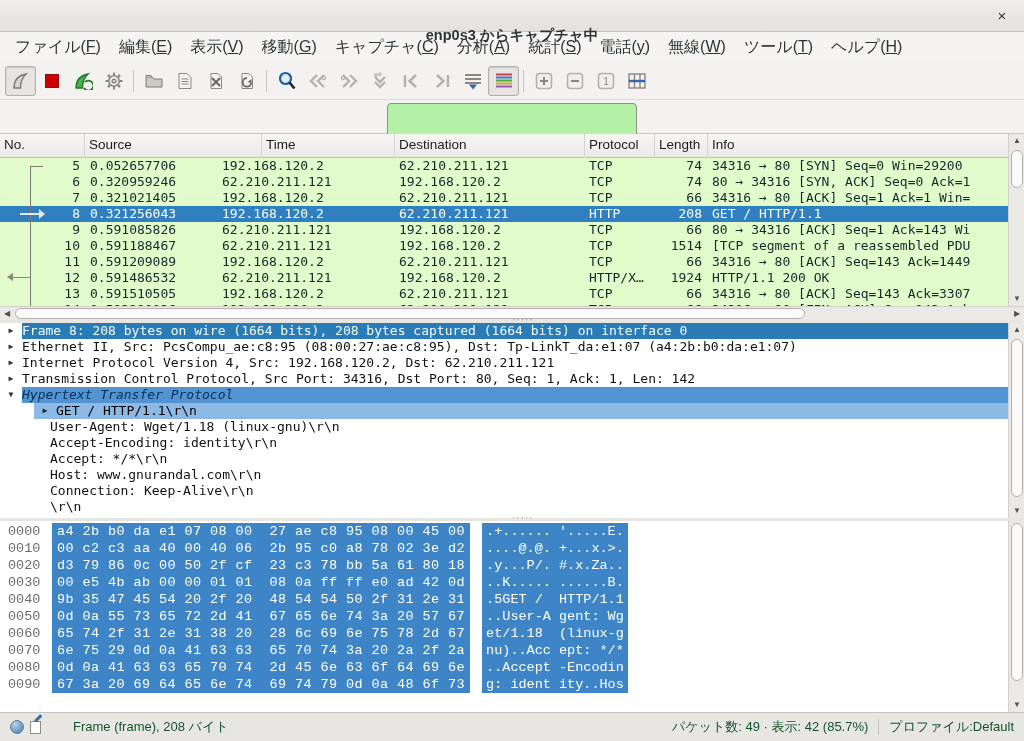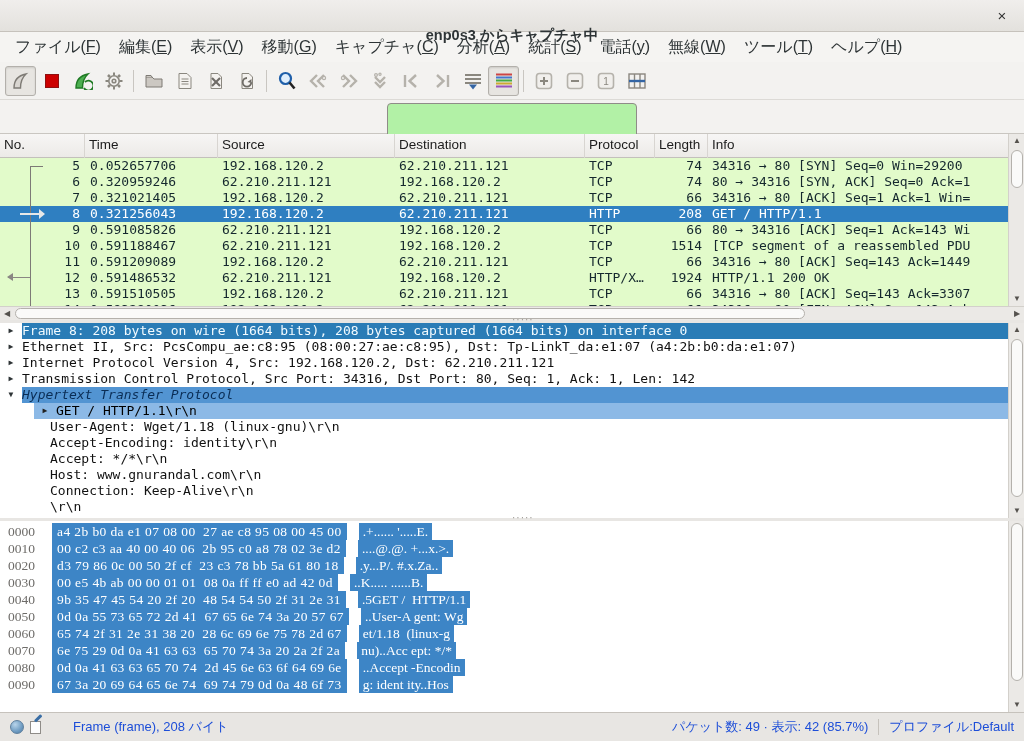--- a/index.html
+++ b/index.html
@@ -75,27 +75,27 @@
   .dexp { width:22px; text-align:center; font-size:8px; color:#2e3436; flex-shrink:0; }
   .dtext { flex:1; overflow:hidden; }
   .dline.hl-frame .dtext { background:var(--hl-frame); color:#f2fbff; }
   .dline.hl-proto .dtext { background:var(--hl-proto); color:#0a2d55;font-style:italic; }
   .dline.hl-field .dfieldwrap { background:var(--hl-field); color:#000; flex:1; display:flex; }
   .dfieldwrap .dexp { color:#222; }
   .ind1 { padding-left:28px; }
 
   
   .hexpane { position:absolute; left:0; top:521px; width:1024px; height:191px; background:#fff; overflow:hidden; padding-top:2px; }
-  .hrow { height:17px; line-height:17px; display:flex; font-family:Liberation Serif, serif; font-size:13.5px; white-space:pre; }
+  .hrow { height:17px; line-height:17px; display:flex; font-family:Liberation Mono, monospace; font-size:13.5px; white-space:pre; }
   .hoff { width:46px; padding-left:8px; color:#6e6c69; flex-shrink:0; }
   .hbytes { margin-left:6px; background:var(--hex-sel); color:#fff; padding:0 5px; letter-spacing:.4px; }
   .hascii { margin-left:12px; background:var(--hex-sel); color:#fff; padding:0 4px; }
 
   
-  .statusbar { position:absolute; left:0; top:712px; width:1024px; height:29px; background:#e8e6e3; border-top:1px solid #c6c2bc; display:flex; align-items:center; font-size:13px; color:#1d4ed8; }
+  .statusbar { position:absolute; left:0; top:712px; width:1024px; height:29px; background:#e8e6e3; border-top:1px solid #c6c2bc; display:flex; align-items:center; font-size:13px; color:#14532d; }
   .expert-dot { width:14px; height:14px; border-radius:50%; background:radial-gradient(circle at 35% 30%, #b8d4ea, #6f9cc2 60%, #4d7aa3); border:1px solid #5d7f9d; margin:0 6px 0 10px; }
   .note-ic { width:15px; height:15px; position:relative; margin-right:28px; }
   .note-ic .pg { position:absolute; left:0; top:1px; width:11px; height:13px; background:#fdfdfd; border:1px solid #8f8c88; }
   .note-ic .pen { position:absolute; left:5px; top:0px; width:9px; height:3px; background:#3a6ea5; transform:rotate(-45deg); transform-origin:left center; border-radius:1px; }
   .sb-right { margin-left:auto; display:flex; align-items:center; }
   .sb-sep { width:1px; height:16px; background:#c6c2bc; margin:0 10px; }
   .sb-profile { margin-right:10px; }
 </style>
 </head>
 <body>
@@ -343,22 +343,22 @@
     <span class="fsq go">➜</span>
     <span class="fdrop">▾</span>
   </div>
   <span class="fmt">書式...</span>
   <span class="fplus">+</span>
 </div>
 
 <div class="plist">
   <div class="phead">
       <div class="phcol" style="width: 85px;">No.</div>
+      <div class="phcol" style="width: 177px;">Source</div>
       <div class="phcol" style="width: 133px;">Time</div>
-      <div class="phcol" style="width: 177px;">Source</div>
       <div class="phcol" style="width: 190px;">Destination</div>
       <div class="phcol" style="width: 70px;">Protocol</div>
       <div class="phcol" style="width: 53px;">Length</div>
       <div class="phcol" style="width: 300px; flex: 1 1 0%; border-right: none;">Info</div>
     </div>
   <div class="prows">
       <div class="prow">
         <div class="pc no">5</div>
         <div class="pc time">0.052657706</div>
         <div class="pc src">192.168.120.2</div>

